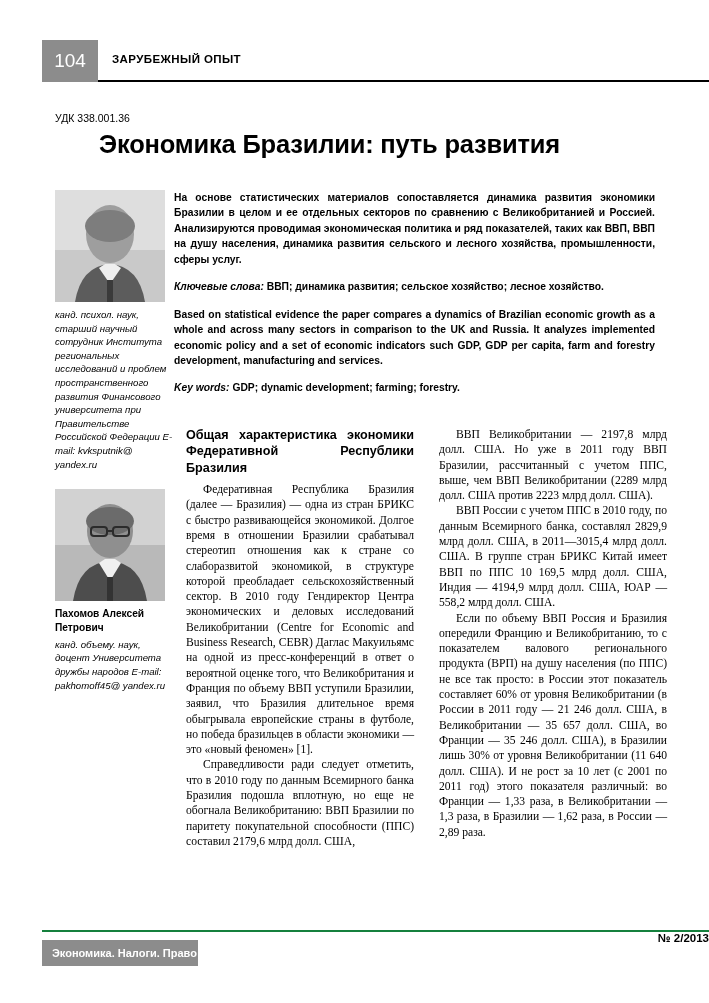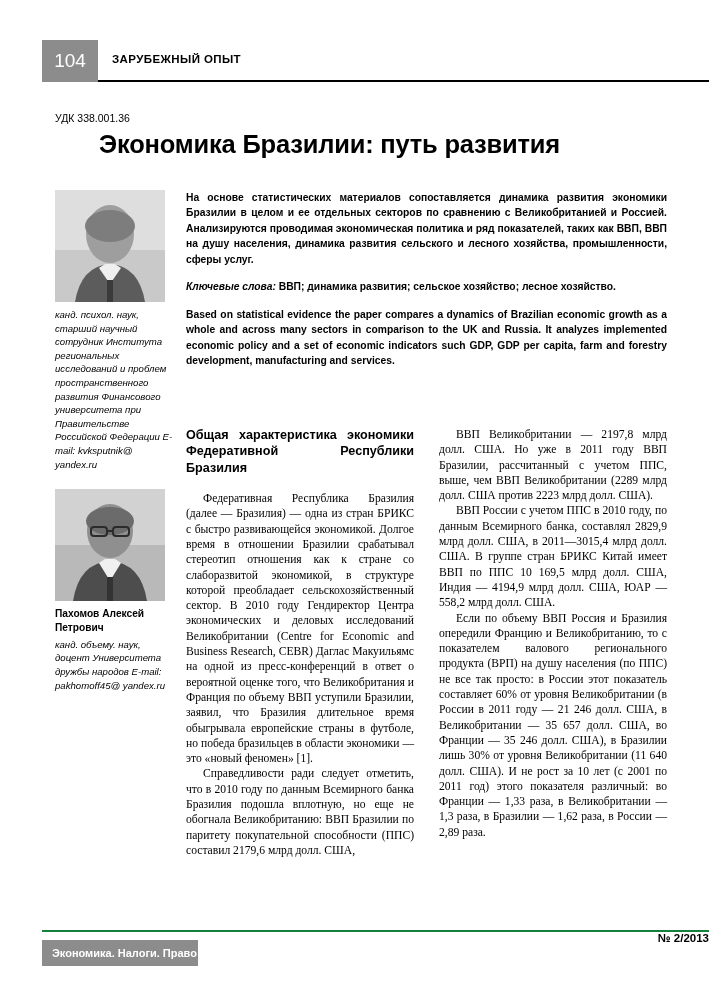--- a/index.html
+++ b/index.html
@@ -67,21 +67,21 @@
     text-align: right;
     font-family: "Liberation Sans", sans-serif;
     font-size: 25.5px;
     font-weight: bold;
     letter-spacing: -0.2px;
   }
 
   
   .abstract-block {
     position: absolute;
-    left: 186px; top: 190px;
+    left: 174px; top: 190px;
     width: 481px;
   }
   .abs-ru {
     font-family: "Liberation Sans", sans-serif;
     font-size: 10.3px;
     font-weight: bold;
     line-height: 1.5;
     text-align: justify;
   }
   .kw-ru {
@@ -156,21 +156,21 @@
     line-height: 1.32;
     text-align: justify;
   }
   .col.left { left: 0; }
   .col.right { left: 253px; }
   .sub-head {
     font-family: "Liberation Sans", sans-serif;
     font-size: 12.6px;
     font-weight: bold;
     line-height: 1.3;
-    margin-bottom: 15px;
+    margin-bottom: 6px;
   }
   .col p {
     margin: 0;
     text-indent: 17px;
   }
   .col p.first { text-indent: 17px; }
 
   
   .footer {
     position: absolute;
@@ -252,20 +252,21 @@
       <div class="author-info">канд. объему. наук, доцент Университета дружбы народов
 E-mail: pakhomoff45@ yandex.ru</div>
     </div>
 
   </div>
 
   <div class="abstract-block">
     <div class="abs-ru">На основе статистических материалов сопоставляется динамика развития экономики Бразилии в целом и ее отдельных секторов по сравнению с Великобританией и Россией. Анализируются проводимая экономическая политика и ряд показателей, таких как ВВП, ВВП на душу населения, динамика развития сельского и лесного хозяйства, промышленности, сферы услуг.</div>
     <div class="kw-ru"><i>Ключевые слова:</i><span> ВВП; динамика развития; сельское хозяйство; лесное хозяйство.</span></div>
     <div class="abs-en">Based on statistical evidence the paper compares a dynamics of Brazilian economic growth as a whole and across many sectors in comparison to the UK and Russia. It analyzes implemented economic policy and a set of economic indicators such GDP, GDP per capita, farm and forestry development, manufacturing and services.</div>
+    <div class="kw-en"><i>Key words:</i><span> GDP; dynamic development; farming; forestry.</span></div>
   </div>
 
   <div class="body-cols">
     <div class="col left">
       <div class="sub-head">Общая характеристика экономики Федеративной Республики Бразилия</div>
       <p class="first">Федеративная Республика Бразилия (далее — Бразилия) — одна из стран БРИКС с быстро развивающейся экономикой. Долгое время в отношении Бразилии срабатывал стереотип отношения как к стране со слаборазвитой экономикой, в структуре которой преобладает сельскохозяйственный сектор. В 2010 году Гендиректор Центра экономических и деловых исследований Великобритании (Centre for Economic and Business Research, CEBR) Даглас Макуильямс на одной из пресс-конференций в ответ о вероятной оценке того, что Великобритания и Франция по объему ВВП уступили Бразилии, заявил, что Бразилия длительное время обыгрывала европейские страны в футболе, но победа бразильцев в области экономики — это «новый феномен» [1].</p>
       <p>Справедливости ради следует отметить, что в 2010 году по данным Всемирного банка Бразилия подошла вплотную, но еще не обогнала Великобританию: ВВП Бразилии по паритету покупательной способности (ППС) составил 2179,6 млрд долл. США,</p>
     </div>
     <div class="col right">
       <p>ВВП Великобритании — 2197,8 млрд долл. США. Но уже в 2011 году ВВП Бразилии, рассчитанный с учетом ППС, выше, чем ВВП Великобритании (2289 млрд долл. США против 2223 млрд долл. США).</p>

